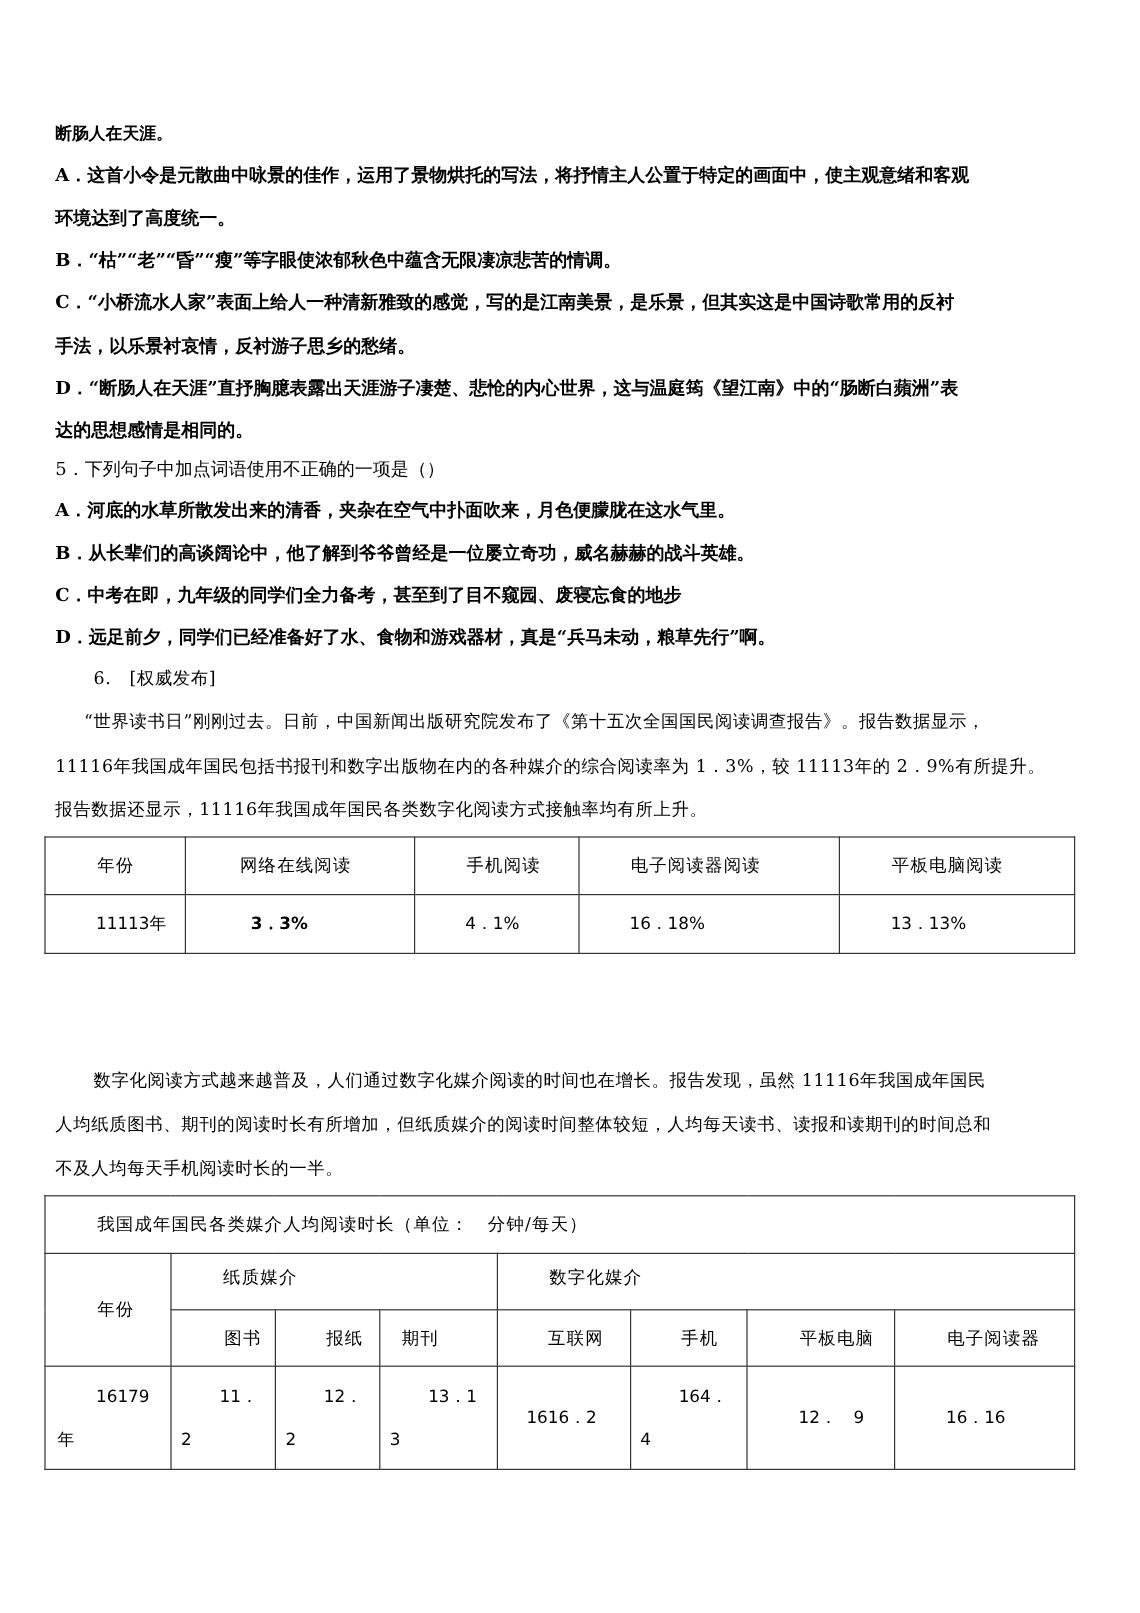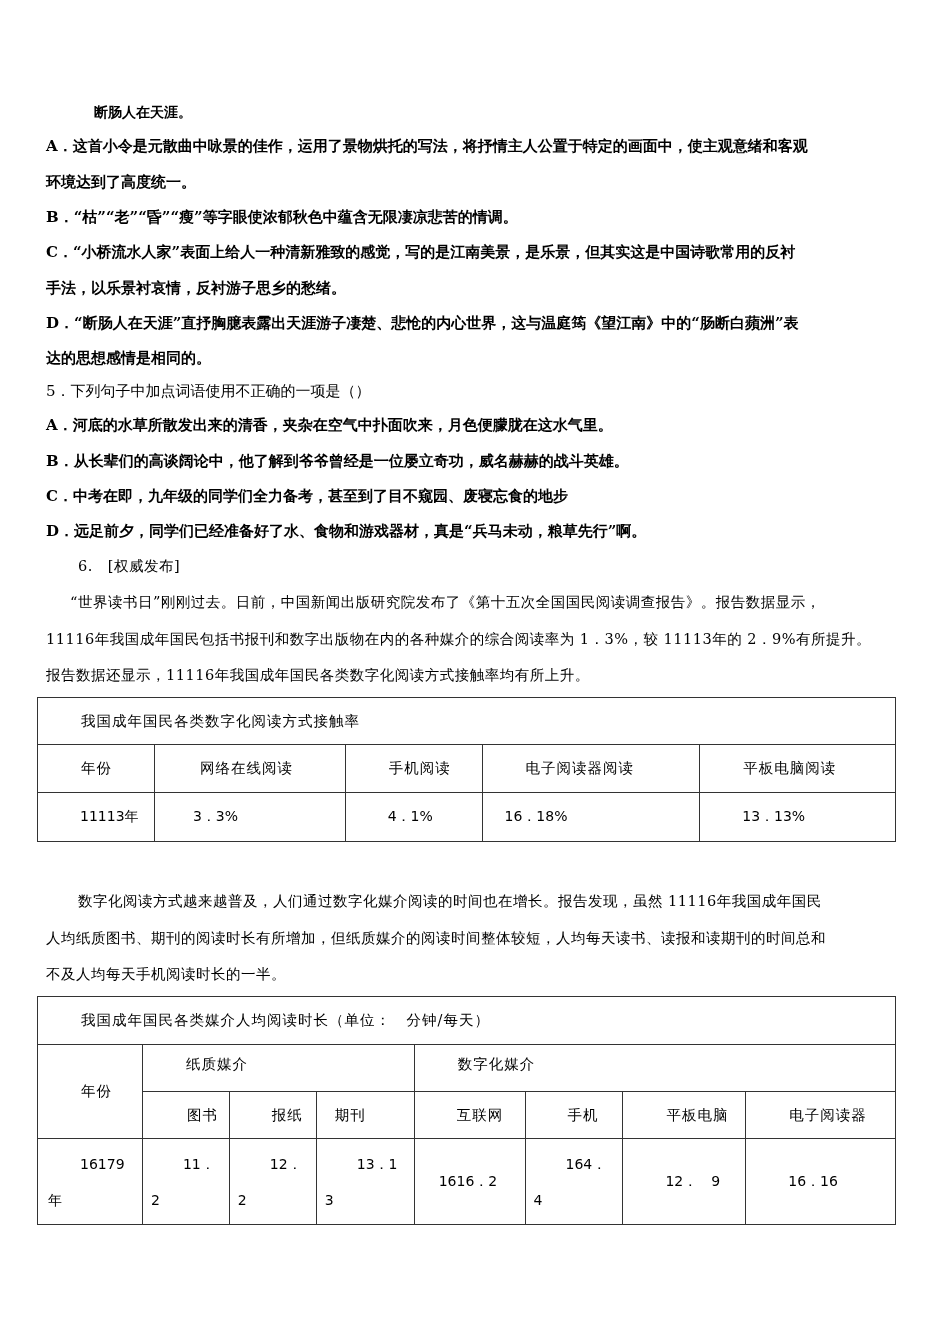--- a/index.html
+++ b/index.html
@@ -7,21 +7,21 @@
   .line { position: absolute; left: 46px; white-space: nowrap; font-size: 15px; line-height: 20px; }
   .bold { font-weight: bold; }
   .light { font-weight: normal; font-size: 14.5px; letter-spacing: 0.5px; }
   table.data { position: absolute; left: 37px; border-collapse: collapse; font-size: 14.5px; letter-spacing: 1px; font-family: "DejaVu Serif", "Liberation Serif", serif; }
   table.data td { border: 1.5px solid #333; padding: 0; vertical-align: middle; }
   .num { font-family: "DejaVu Sans", "Liberation Sans", sans-serif; font-size: 14px; letter-spacing: 0; }
 </style>
 </head>
 <body>
 
-<div class="line bold" style="top:102px; font-size:14px;margin-left:48px;">断肠人在天涯。</div>
+<div class="line bold" style="top:102px; font-size:14px;">断肠人在天涯。</div>
 <div class="line bold" style="top:136px;">A．这首小令是元散曲中咏景的佳作，运用了景物烘托的写法，将抒情主人公置于特定的画面中，使主观意绪和客观</div>
 <div class="line bold" style="top:172px;">环境达到了高度统一。</div>
 <div class="line bold" style="top:207px;">B．“枯”“老”“昏”“瘦”等字眼使浓郁秋色中蕴含无限凄凉悲苦的情调。</div>
 <div class="line bold" style="top:242px;">C．“小桥流水人家”表面上给人一种清新雅致的感觉，写的是江南美景，是乐景，但其实这是中国诗歌常用的反衬</div>
 <div class="line bold" style="top:278px;">手法，以乐景衬哀情，反衬游子思乡的愁绪。</div>
 <div class="line bold" style="top:313px;">D．“断肠人在天涯”直抒胸臆表露出天涯游子凄楚、悲怆的内心世界，这与温庭筠《望江南》中的“肠断白蘋洲”表</div>
 <div class="line bold" style="top:348px;">达的思想感情是相同的。</div>
 
 <div class="line" style="top:381px;">5．下列句子中加点词语使用不正确的一项是（）</div>
 <div class="line bold" style="top:415px;">A．河底的水草所散发出来的清香，夹杂在空气中扑面吹来，月色便朦胧在这水气里。</div>
@@ -36,35 +36,32 @@
 
 <table class="data" style="top:697px; width:859px;">
   <colgroup>
     <col style="width:117px">
       <col style="width:191px">
       <col style="width:137px">
       <col style="width:218px">
       <col style="width:196px">
   </colgroup>
   <tbody>
-      <tr style="height:47px;">
-    <td colspan="5" style="padding-left:43px;">我国成年国民各类数字化阅读方式接触率</td>
-  </tr>
   <tr style="height:48px;">
     <td style="padding-left:43px;">年份</td>
     <td style="padding-left:45px;">网络在线阅读</td>
     <td style="padding-left:43px;">手机阅读</td>
     <td style="padding-left:43px;">电子阅读器阅读</td>
     <td style="padding-left:43px;">平板电脑阅读</td>
   </tr>
   <tr style="height:49px;">
     <td class="num" style="padding-left:42px;">11113年</td>
-    <td class="num" style="padding-left:38px;">3．3%</td>
+    <td class="num" style="padding-left:54px;font-weight:bold;">3．3%</td>
     <td class="num" style="padding-left:42px;">4．1%</td>
-    <td class="num" style="padding-left:22px;">16．18%</td>
+    <td class="num" style="padding-left:42px;">16．18%</td>
     <td class="num" style="padding-left:42px;">13．13%</td>
   </tr>
 </tbody>
   </table>
 
 <div class="line light" style="top:891px; left:78px;">数字化阅读方式越来越普及，人们通过数字化媒介阅读的时间也在增长。报告发现，虽然 11116年我国成年国民</div>
 <div class="line light" style="top:928px;">人均纸质图书、期刊的阅读时长有所增加，但纸质媒介的阅读时间整体较短，人均每天读书、读报和读期刊的时间总和</div>
 <div class="line light" style="top:964px;">不及人均每天手机阅读时长的一半。</div>
 
 <table class="data" style="top:996px; width:859px;">

